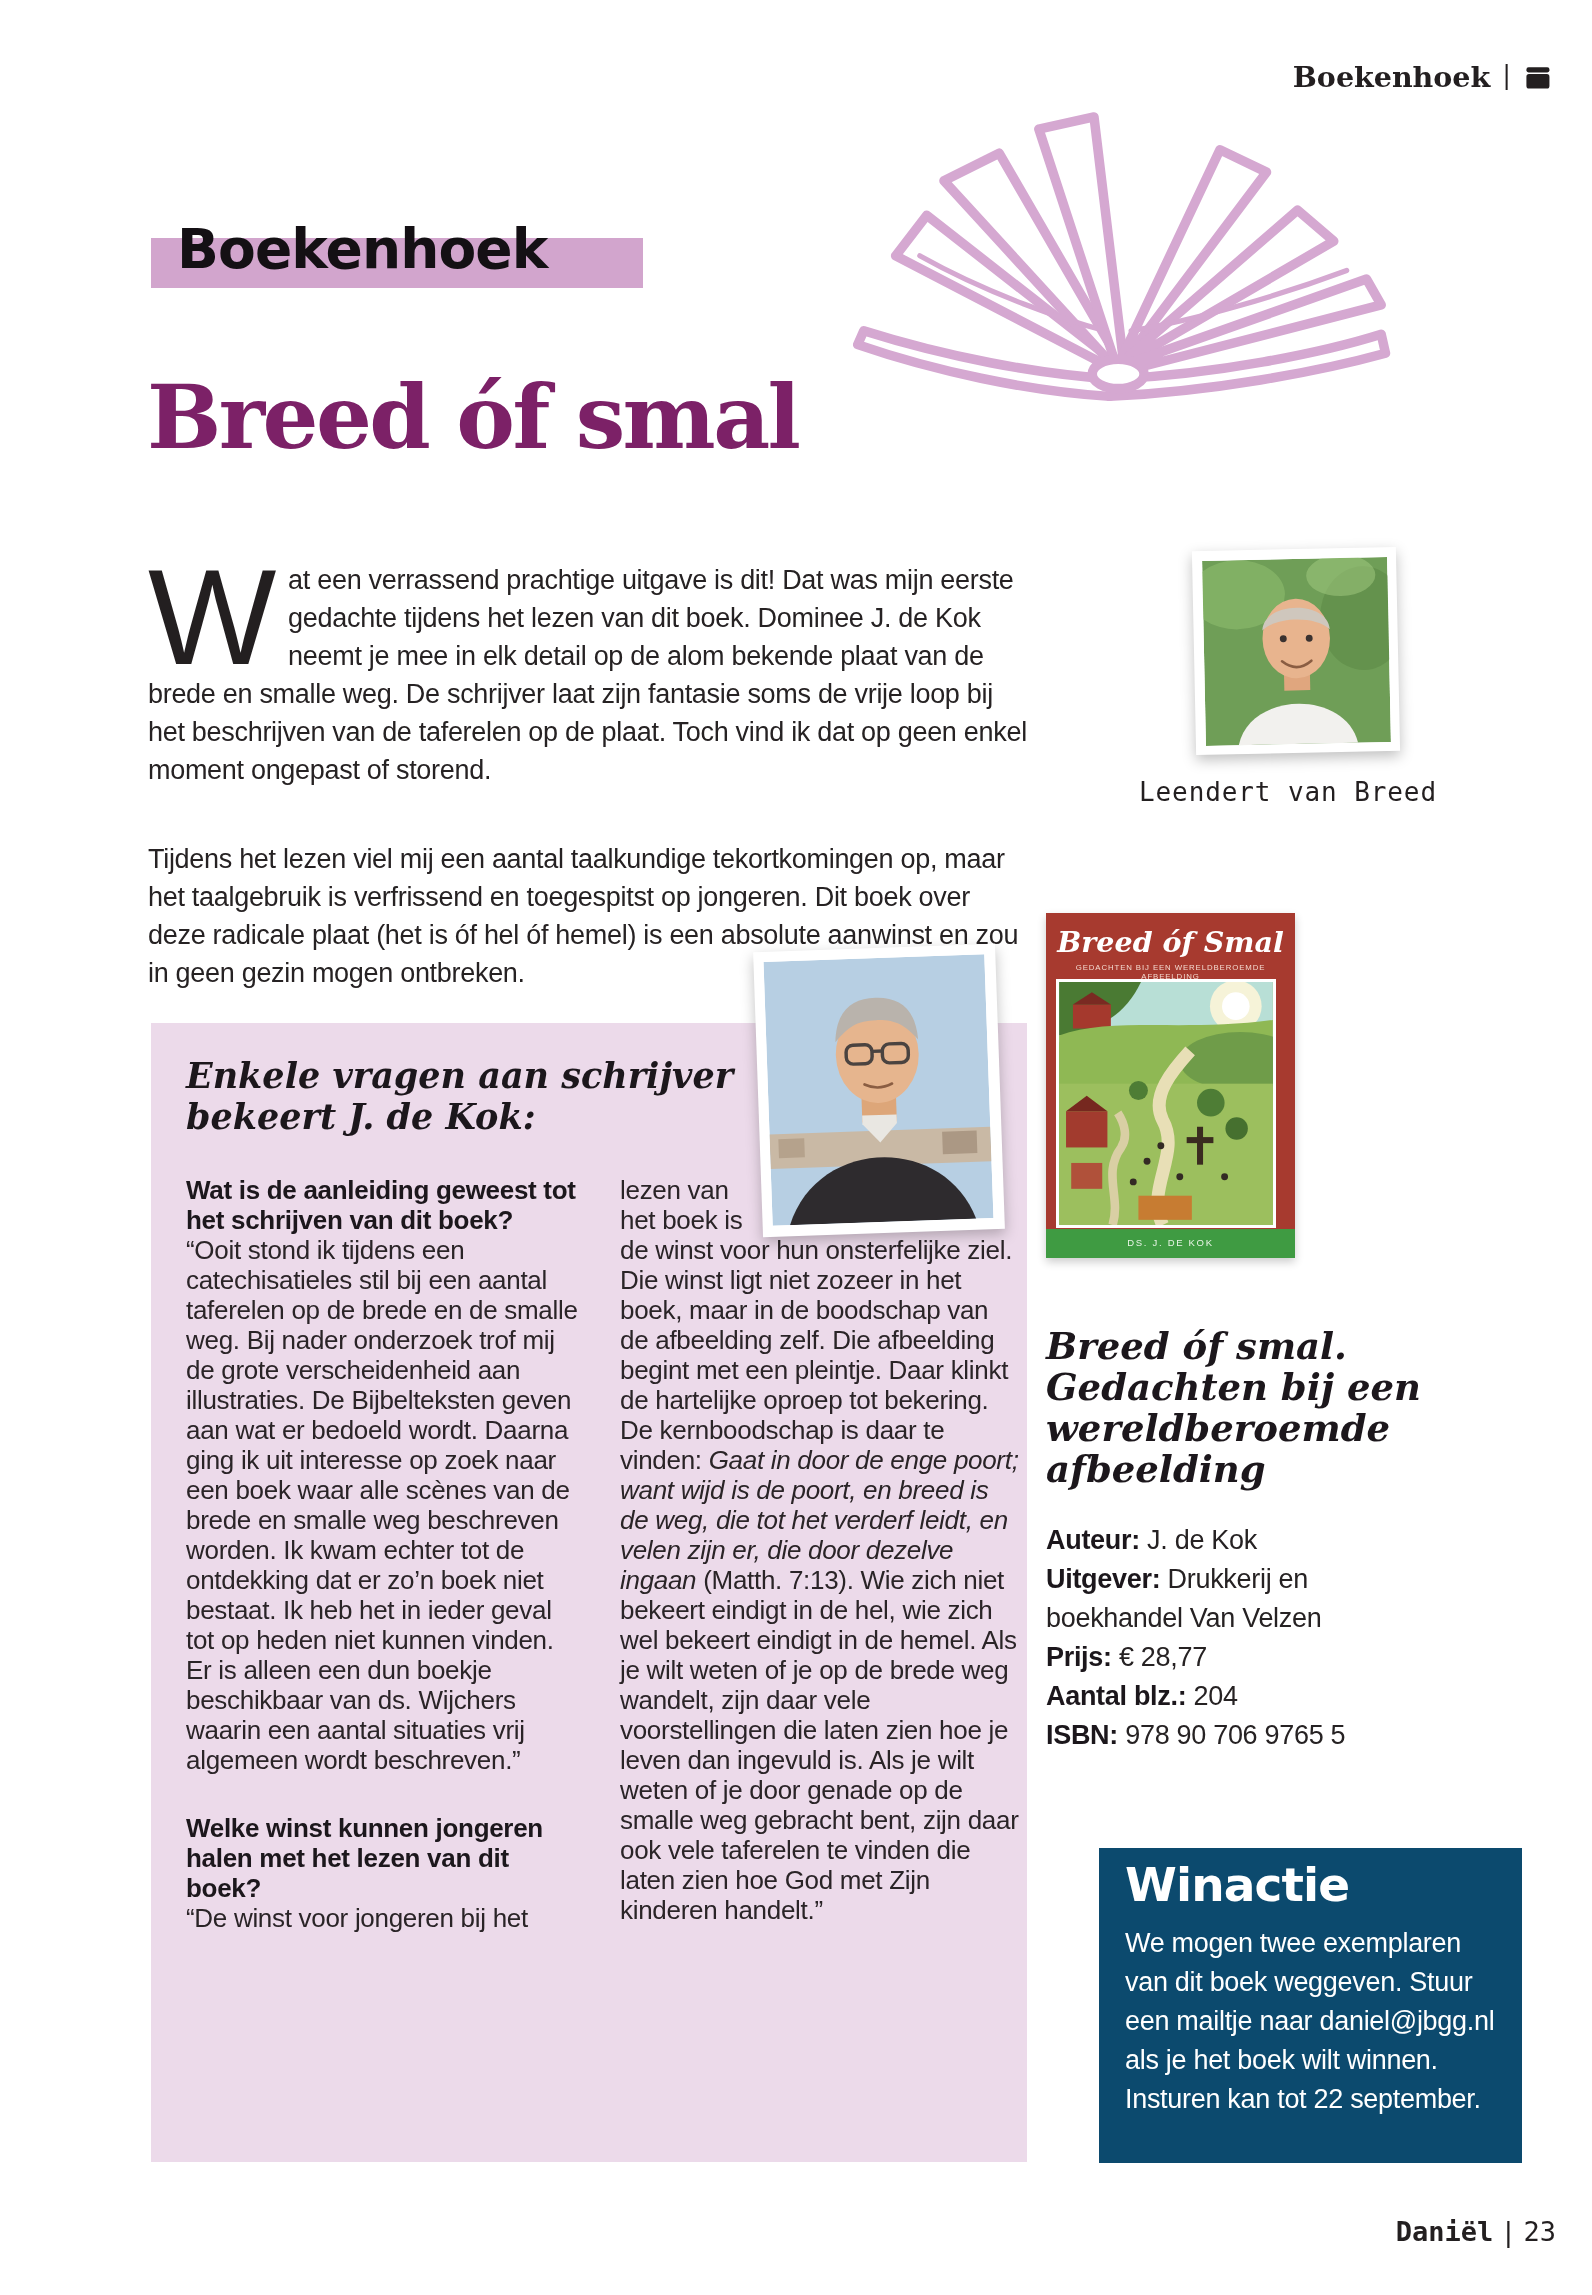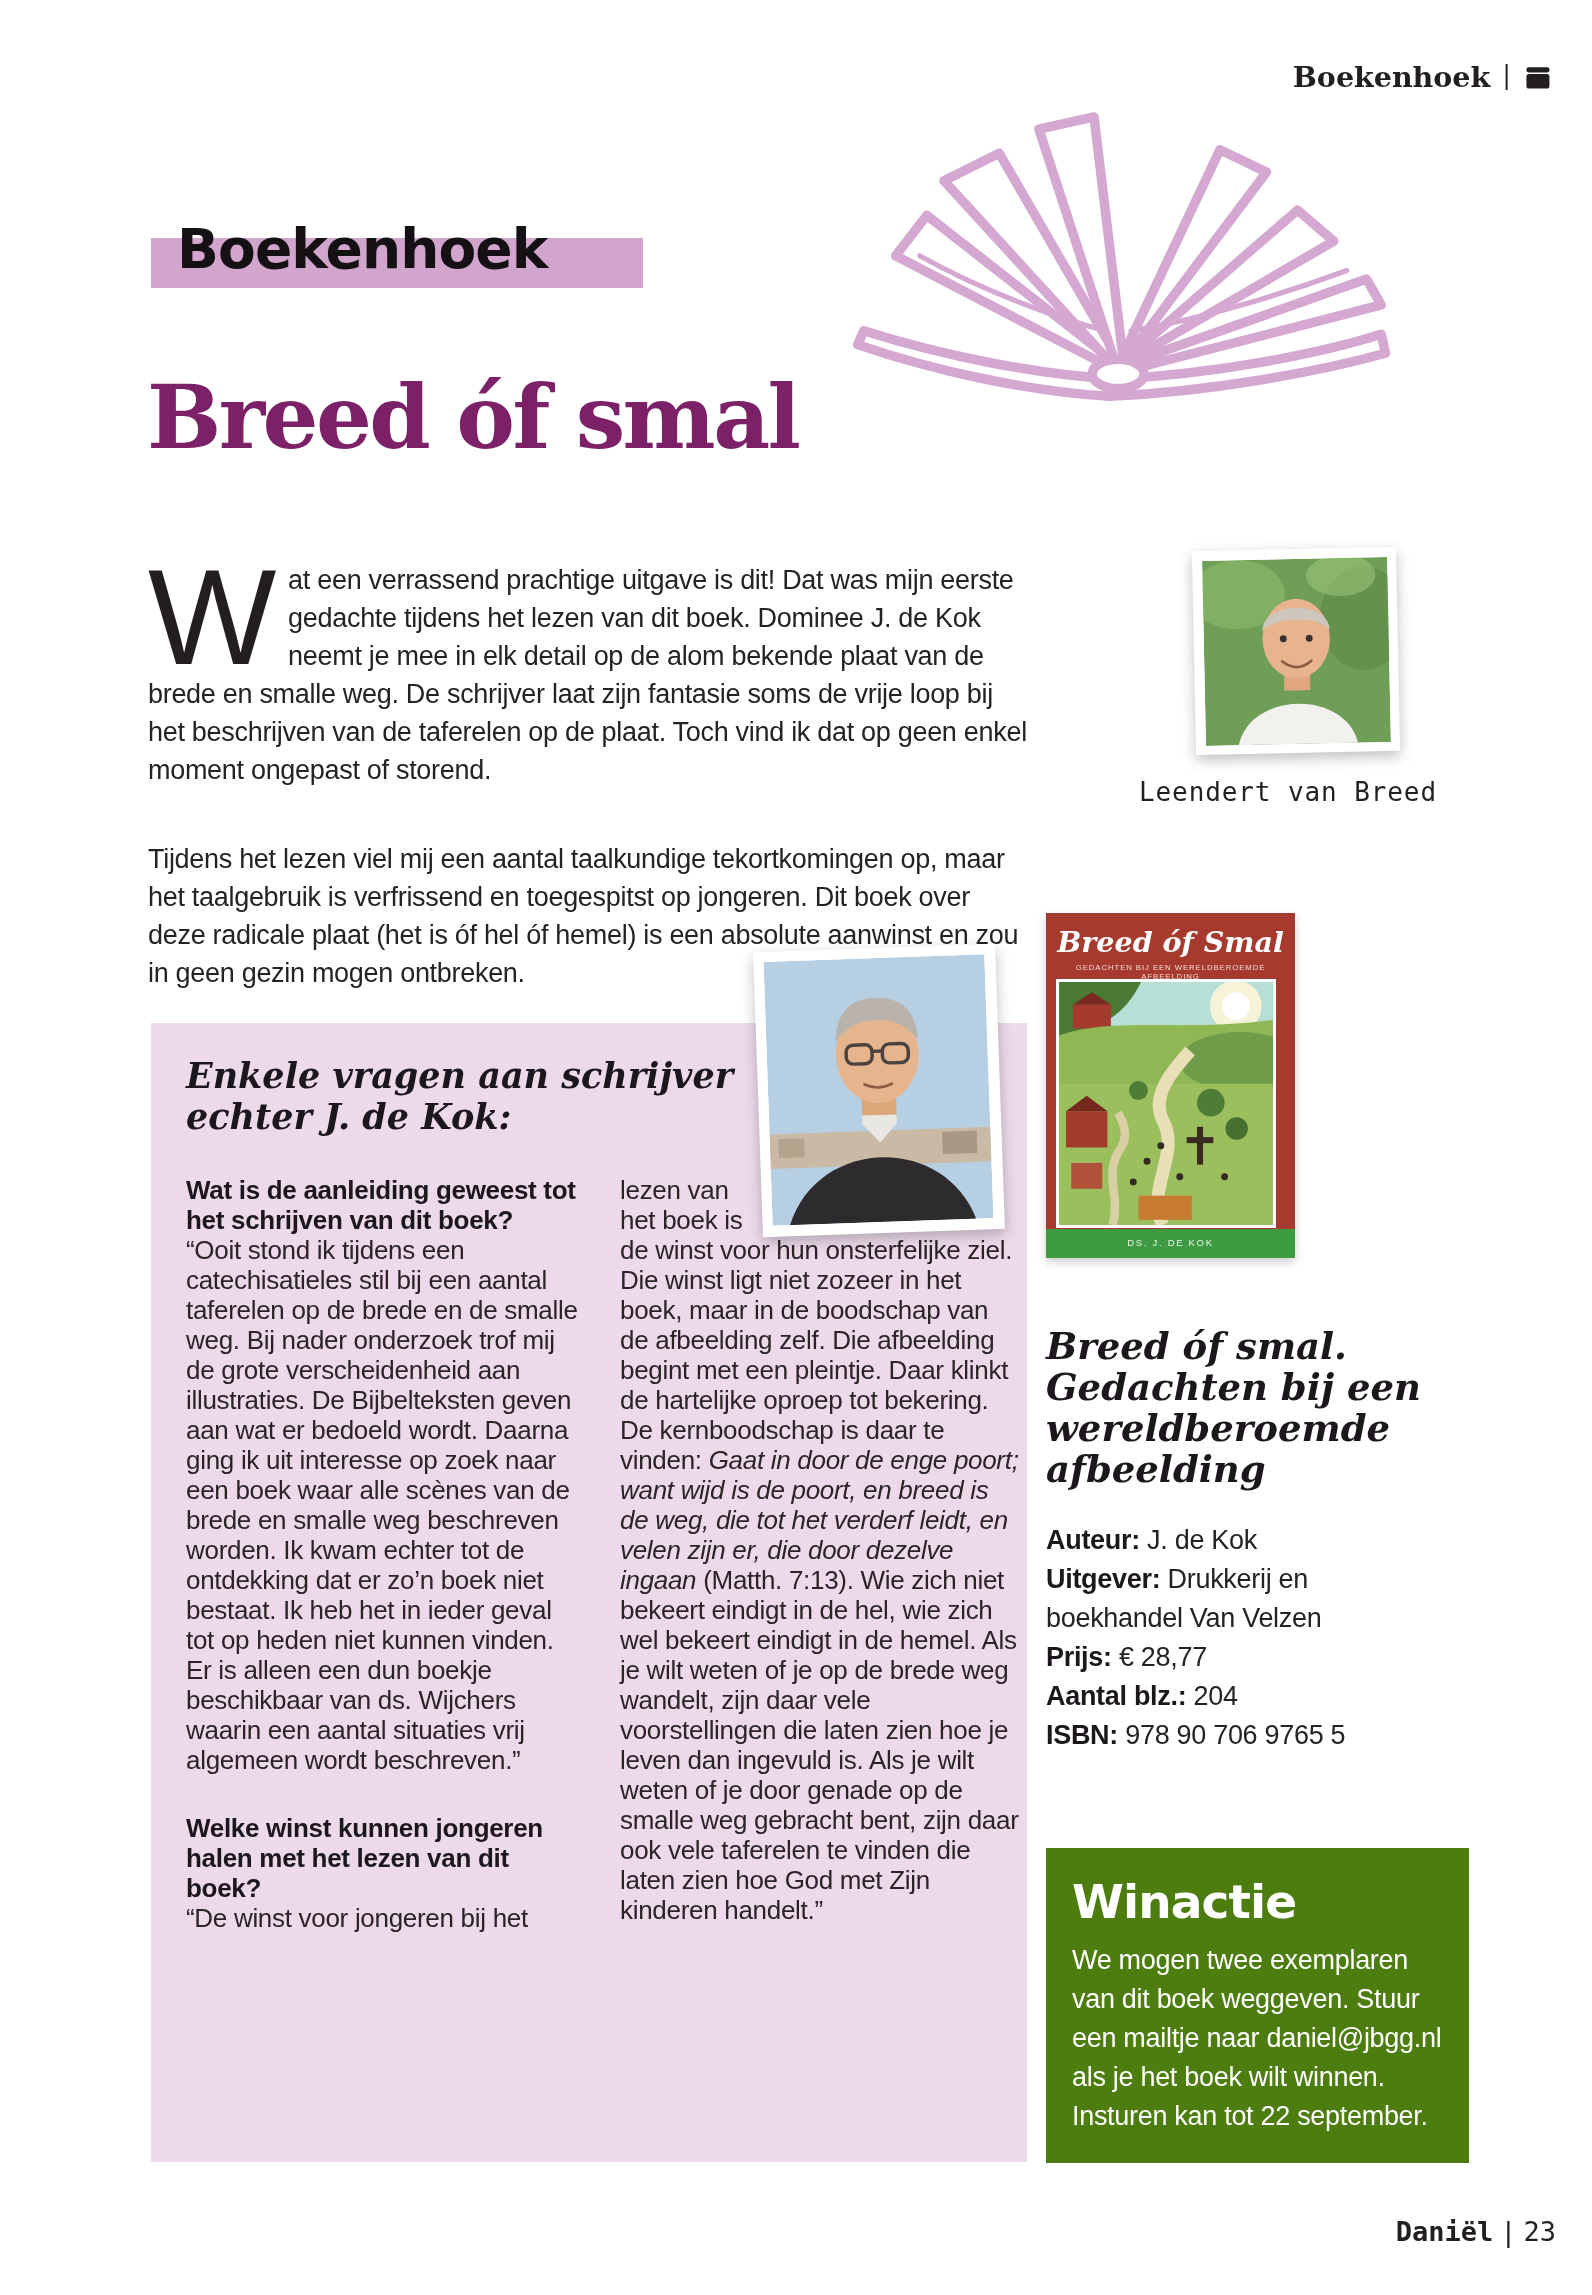--- a/index.html
+++ b/index.html
@@ -71,22 +71,22 @@
                 letter-spacing:1.7px;color:#eaf5e7;}
 
   
   .book-title{position:absolute;left:1046px;top:1326px;font-family:"DejaVu Serif",serif;
               font-weight:bold;font-style:italic;font-size:37px;line-height:41px;color:#1c171c;}
   .details{position:absolute;left:1046px;top:1521px;width:390px;font-size:27px;line-height:39px;
            letter-spacing:-0.3px;color:#262223;}
   .details b{color:#1c171c;}
 
   
-  .winactie{position:absolute;left:1046px;top:1848px;width:423px;height:315px;background:#4d7c0f;
-            box-sizing:border-box;padding:26px 26px;}
+  .winactie{position:absolute;left:1099px;top:1848px;width:423px;height:315px;background:#0c4a6e;
+            box-sizing:border-box;padding:9px 26px;}
   .winactie-title{font-family:"DejaVu Sans",sans-serif;font-weight:bold;font-size:47px;
                   letter-spacing:-0.9px;color:#ffffff;margin:0 0 12px 0;}
   .winactie-body{font-size:27px;line-height:39px;letter-spacing:-0.3px;color:#ffffff;}
 
   
   .folio{position:absolute;top:2216px;right:36px;font-family:"DejaVu Sans Mono",monospace;
          font-size:27px;color:#231f20;}
   .folio .mag{font-weight:bold;}
   .folio .fsep{padding:0 7px;}
 </style>
@@ -150,21 +150,21 @@
       <circle cx="92" cy="92" r="4" fill="#3a3230"></circle>
       <circle cx="122" cy="92" r="4" fill="#3a3230"></circle>
       <path d="M90,118 Q107,132 124,118" stroke="#8a5d42" stroke-width="3" fill="none" stroke-linecap="round"></path>
     </svg>
   </div>
   <div class="reviewer-caption">Leendert van Breed</div>
 
   <div class="panel"></div>
   <div class="panel-heading">
     <span class="shortline">Enkele vragen aan schrijver</span>
-    <span class="shortline">echter J. de Kok:</span>
+    <span class="shortline">bekeert J. de Kok:</span>
   </div>
 
   <div class="col col1">
     <div class="q">Wat is de aanleiding geweest tot het schrijven van dit boek?</div>
     <div>“Ooit stond ik tijdens een catechisatieles stil bij een aantal taferelen op de brede en de smalle weg. Bij nader onderzoek trof mij de grote verscheidenheid aan illustraties. De Bijbelteksten geven aan wat er bedoeld wordt. Daarna ging ik uit interesse op zoek naar een boek waar alle scènes van de brede en smalle weg beschreven worden. Ik kwam echter tot de ontdekking dat er zo’n boek niet bestaat. Ik heb het in ieder geval tot op heden niet kunnen vinden. Er is alleen een dun boekje beschikbaar van ds. Wijchers waarin een aantal situaties vrij algemeen wordt beschreven.”</div>
     <div class="gap"></div>
     <div class="q">Welke winst kunnen jongeren halen met het lezen van dit boek?</div>
     <div>“De winst voor jongeren bij het</div>
   </div>
 

